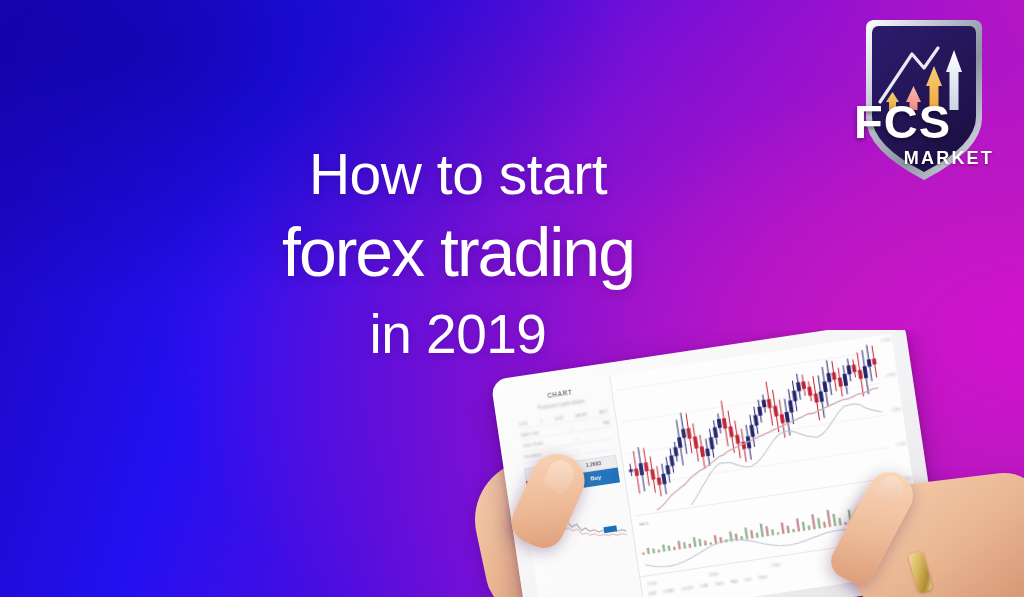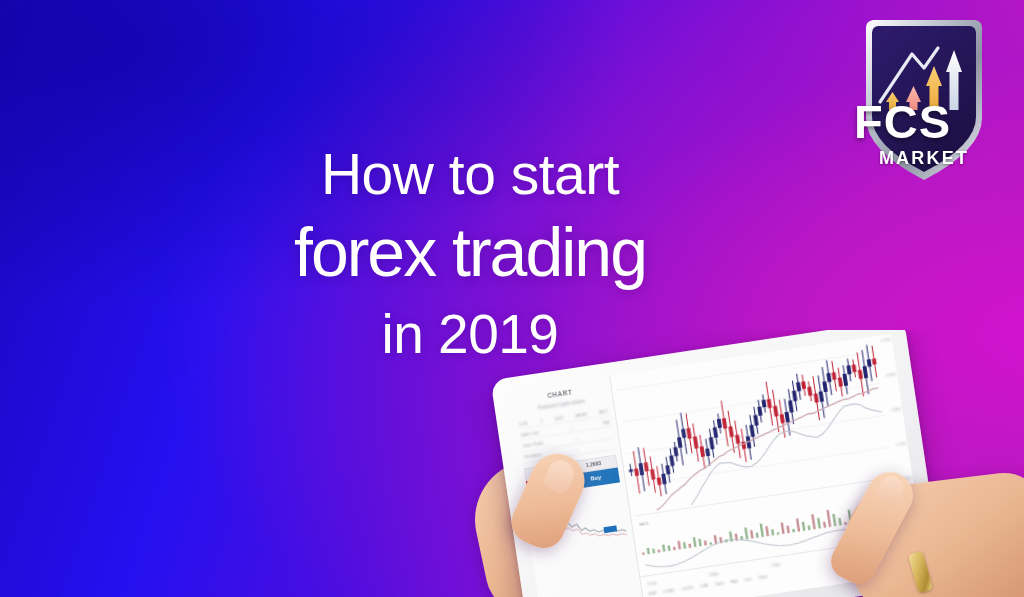--- a/index.html
+++ b/index.html
@@ -21,21 +21,21 @@
   }
   #bg-sheen {
     position:absolute; inset:0;
     background:radial-gradient(80% 70% at 12% 8%, rgba(10,0,150,0.55) 0%, rgba(10,0,150,0.0) 62%);
     pointer-events:none;
   }
 
   
   #headline {
     position:absolute;
-    left:16px; top:140px; width:908px;
+    left:4px; top:140px; width:908px;
     text-align:center;
     color:#ffffff;
     user-select:none;
   }
   .line1 {
     font-size:57px; font-weight:300; line-height:68px;
     letter-spacing:-0.5px;
     text-shadow:0 1px 8px rgba(40,0,90,0.28);
   }
   .line2 {
@@ -59,21 +59,21 @@
   .shield-wrap { position:absolute; inset:0; }
   .logo-text-fcs {
     position:absolute; left:0; right:0; top:84px;
     text-align:left;
     font-size:47px; font-weight:700; color:#ffffff;
     letter-spacing:1px; line-height:47px;
     text-shadow:0 2px 5px rgba(0,0,0,0.45);
   }
   .logo-text-market {
     position:absolute; left:0; right:0; top:135px;
-    text-align:center;
+    text-align:right;
     font-size:18px; font-weight:700; color:#ffffff;
     letter-spacing:2.2px; line-height:18px;
     text-shadow:0 1px 3px rgba(0,0,0,0.45);
   }
 
   
   #device-scene {
     position:absolute; left:460px; top:330px;
     width:564px; height:267px;
     overflow:hidden;

